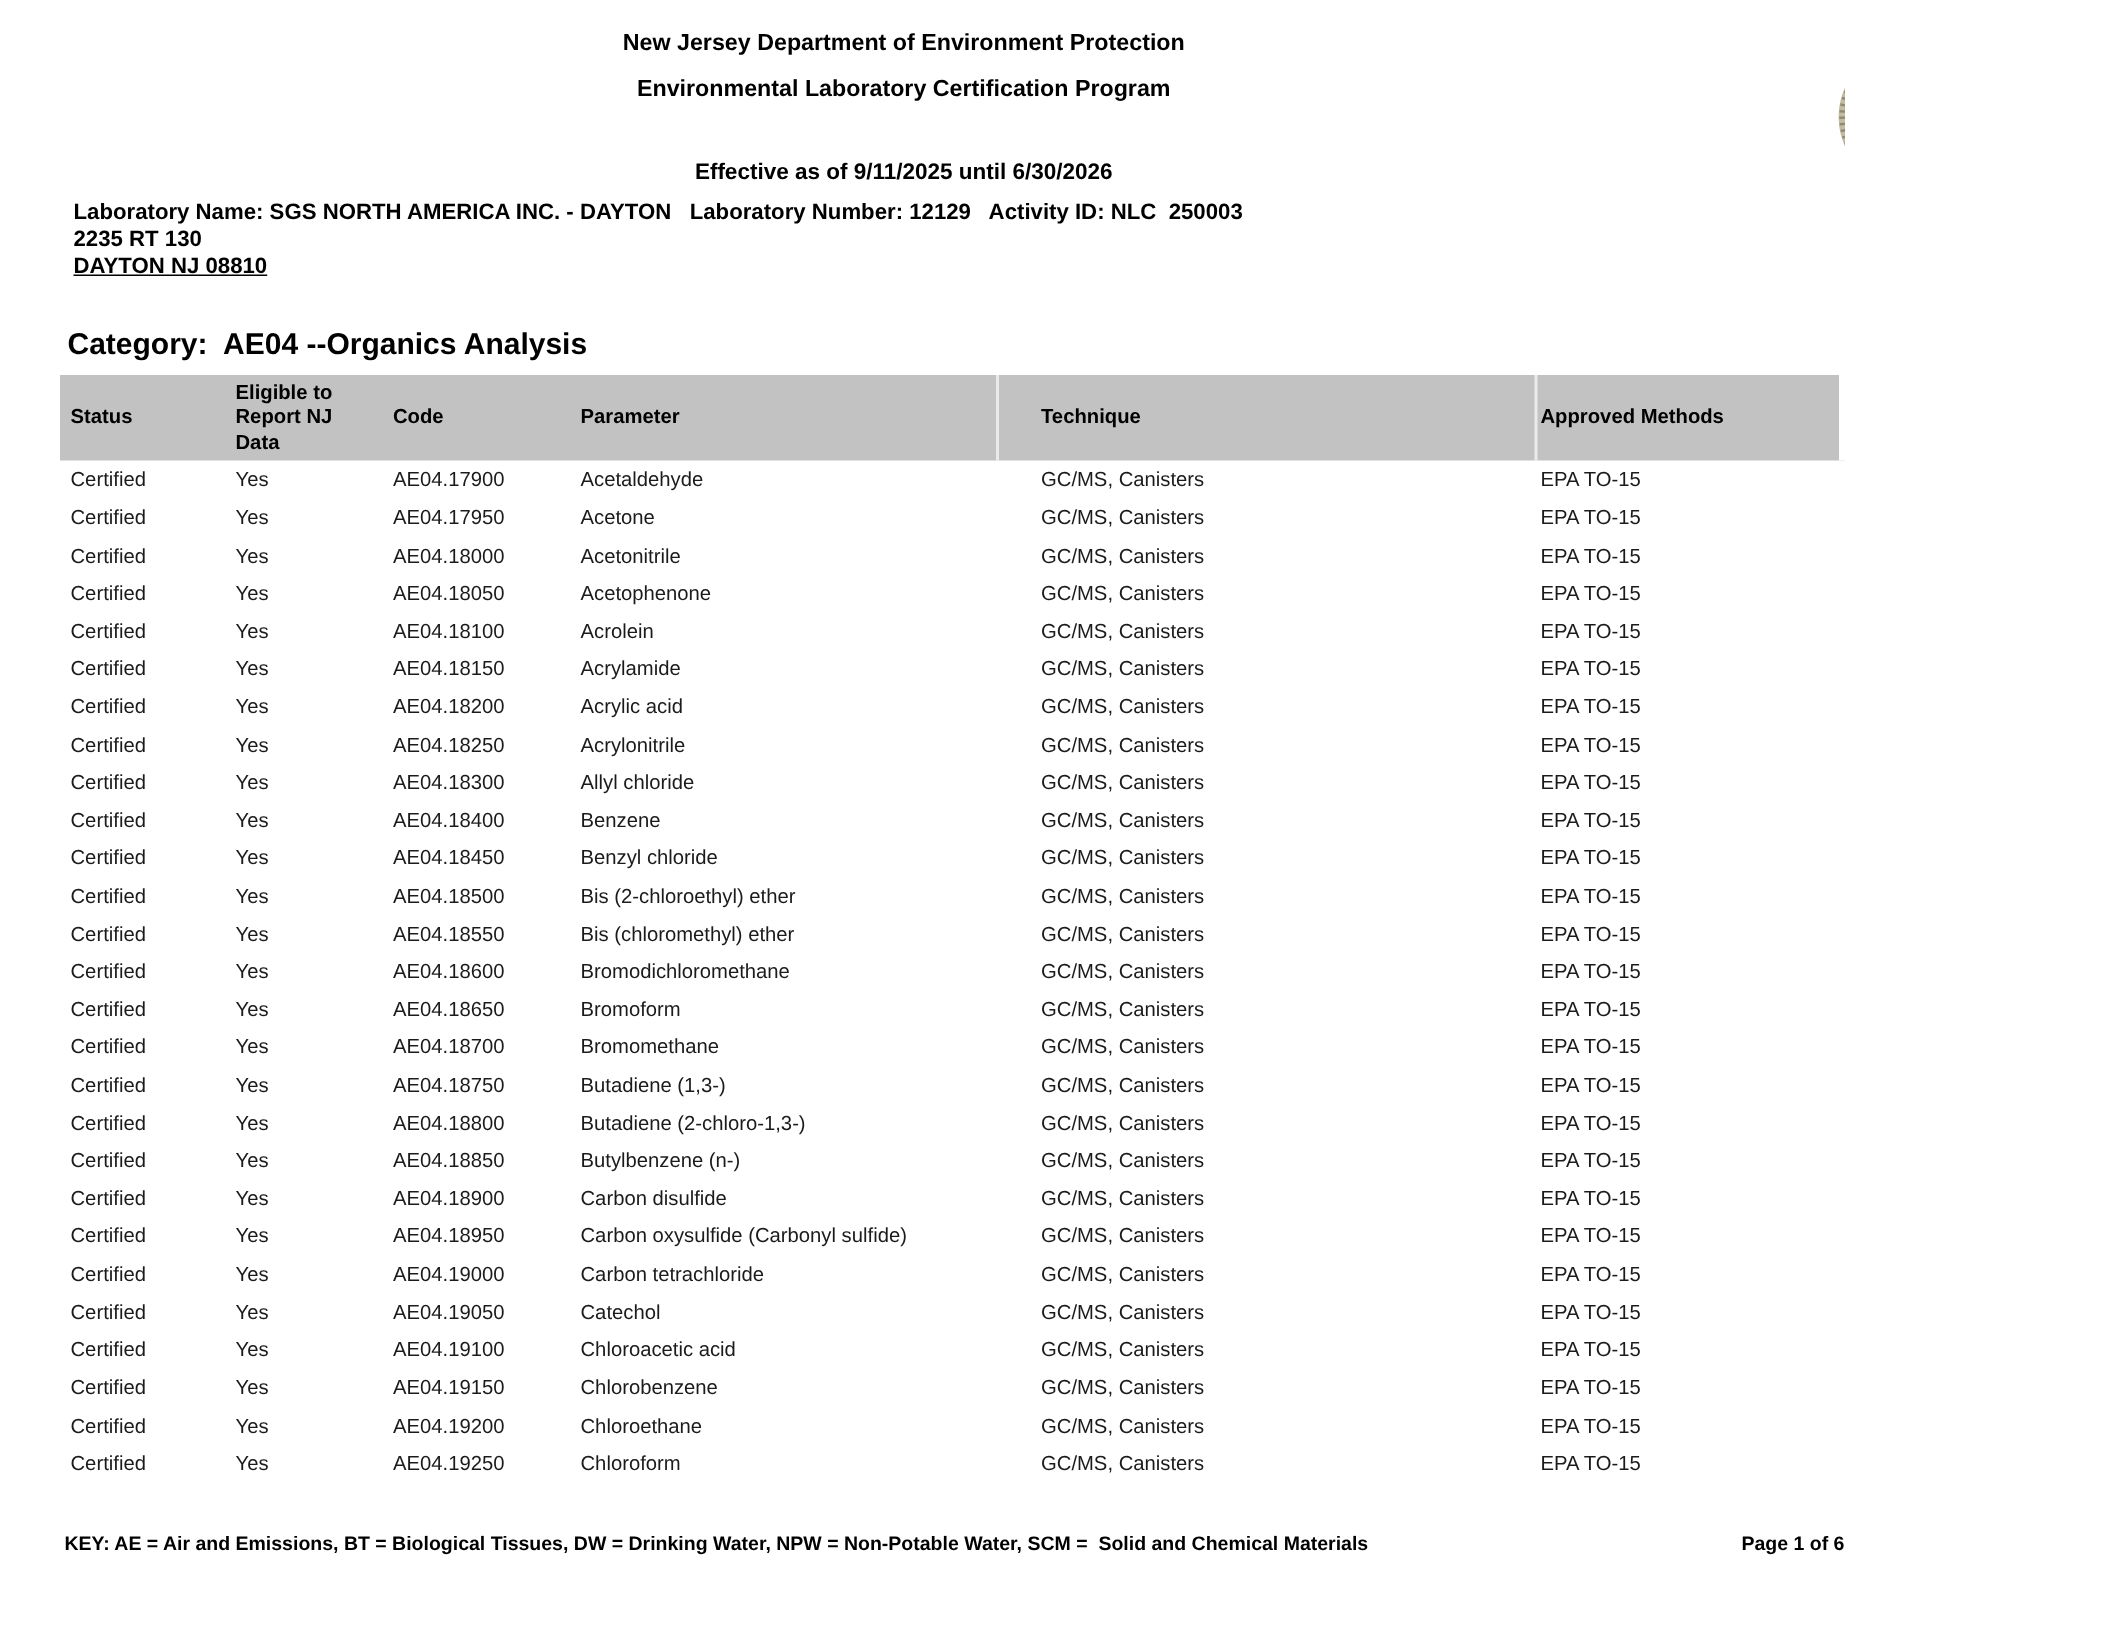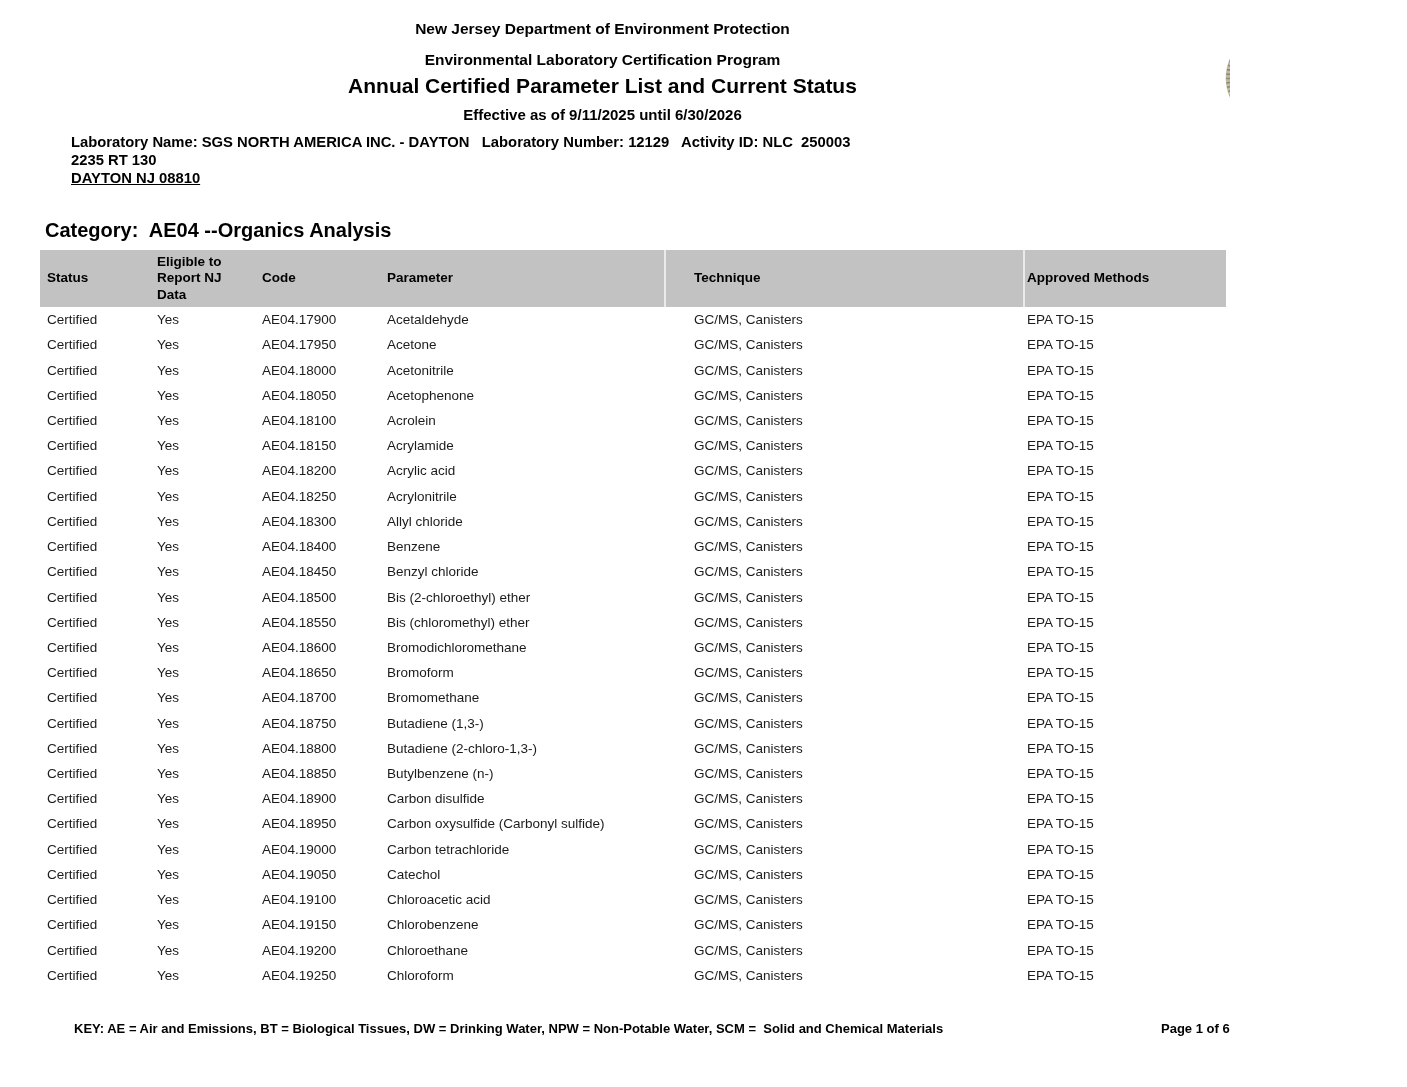--- a/index.html
+++ b/index.html
@@ -10,21 +10,21 @@
     background:#ffffff;
     font-family:"Liberation Sans", sans-serif;
     color:#000;
     overflow:hidden;
   }
   .center-block { position:absolute; left:0; width:1205px; text-align:center; white-space:pre; }
   .agency-1 { top:20px; font-size:15.5px; font-weight:bold; }
   .agency-2 { top:51px; font-size:15.5px; font-weight:bold; }
   .doc-title { top:74px; font-size:21px; font-weight:bold; }
   .effective { top:106px; font-size:15px; font-weight:bold; }
-  .lab-line { position:absolute; left:49px; font-size:14.8px; font-weight:bold; white-space:pre;margin-left:22px; }
+  .lab-line { position:absolute; left:49px; font-size:14.8px; font-weight:bold; white-space:pre; }
   .lab-1 { top:134px; }
   .lab-2 { top:152px; }
   .lab-3 { top:170px;text-decoration:underline; }
   .category-line { position:absolute; left:45px; top:219px; font-size:20px; font-weight:bold; white-space:pre; }
 
   .cert-table { position:absolute; left:40px; top:250px; width:1305px; }
   .thead {
     position:relative;
     display:grid;
     grid-template-columns:117px 105px 125px 307px 333px 237px 81px;
@@ -47,33 +47,32 @@
     display:grid;
     grid-template-columns:117px 105px 125px 307px 333px 237px 81px;
     height:25.23px;
     align-items:center;
   }
   .trow .cell {
     font-size:13.5px; color:#1b1b1b; white-space:nowrap; overflow:visible;
   }
   .trow .cell.c-status { padding-left:7px; }
 
-  .footer-key { position:absolute; left:43px; top:1021px; font-size:13px; font-weight:bold; white-space:pre;margin-left:31px; }
+  .footer-key { position:absolute; left:43px; top:1021px; font-size:13px; font-weight:bold; white-space:pre; }
   .footer-page { position:absolute; left:1161px; top:1021px; font-size:13px; font-weight:bold; white-space:pre; }
 
   .logo-wrap { position:absolute; left:1224px; top:18px; width:148px; height:120px; }
 </style>
 </head>
 <body>
 
 <div class="page">
 
   <div class="center-block agency-1">New Jersey Department of Environment Protection</div>
   <div class="center-block agency-2">Environmental Laboratory Certification Program</div>
-  <div class="center-block doc-title">Annual Certified Parameter List and Current Status</div>
   <div class="center-block effective">Effective as of 9/11/2025 until 6/30/2026</div>
 
   <div class="lab-line lab-1">Laboratory Name: SGS NORTH AMERICA INC. - DAYTON   Laboratory Number: 12129   Activity ID: NLC  250003</div>
   <div class="lab-line lab-2">2235 RT 130</div>
   <div class="lab-line lab-3">DAYTON NJ 08810</div>
 
   <div class="category-line">Category:  AE04 --Organics Analysis</div>
 
   <div class="logo-wrap">
     <svg viewBox="0 0 150 122" width="148" height="120">

